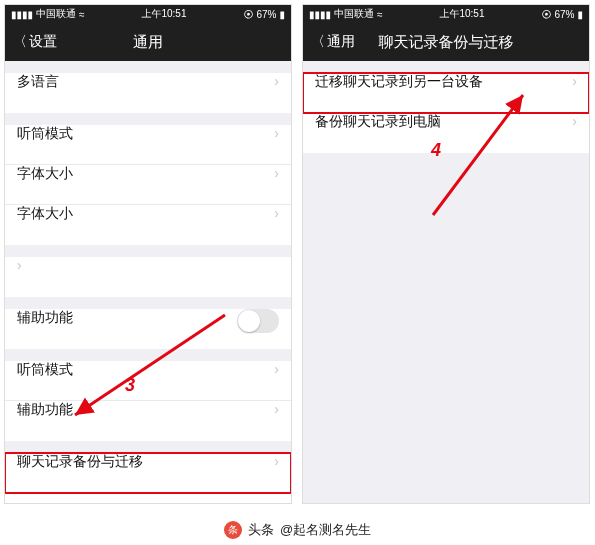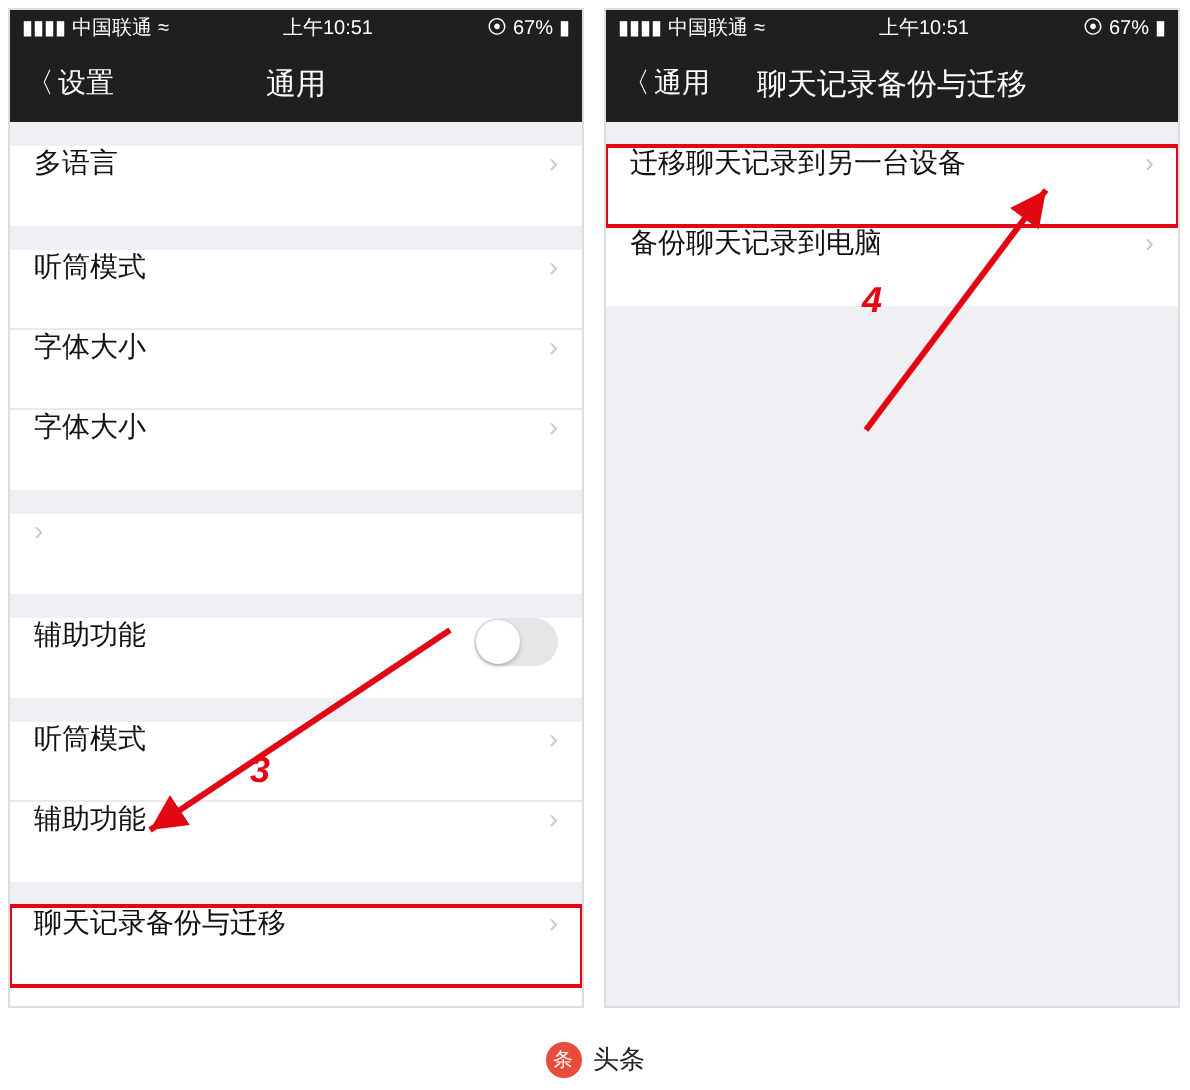--- a/index.html
+++ b/index.html
@@ -276,13 +276,14 @@
         </defs>
       <line x1="20" y1="130" x2="110" y2="10" stroke="#e30613" stroke-width="3" marker-end="url(#ah4)"></line>
     </svg>
     <div class="annot-num" style="left:128px;top:135px">4</div>
   </div>
 </div>
 
 <div class="footer">
   <span class="footer-logo">条</span>
   <span>头条</span>
+  <span>@起名测名先生</span>
 </div>
 
 </body></html>

